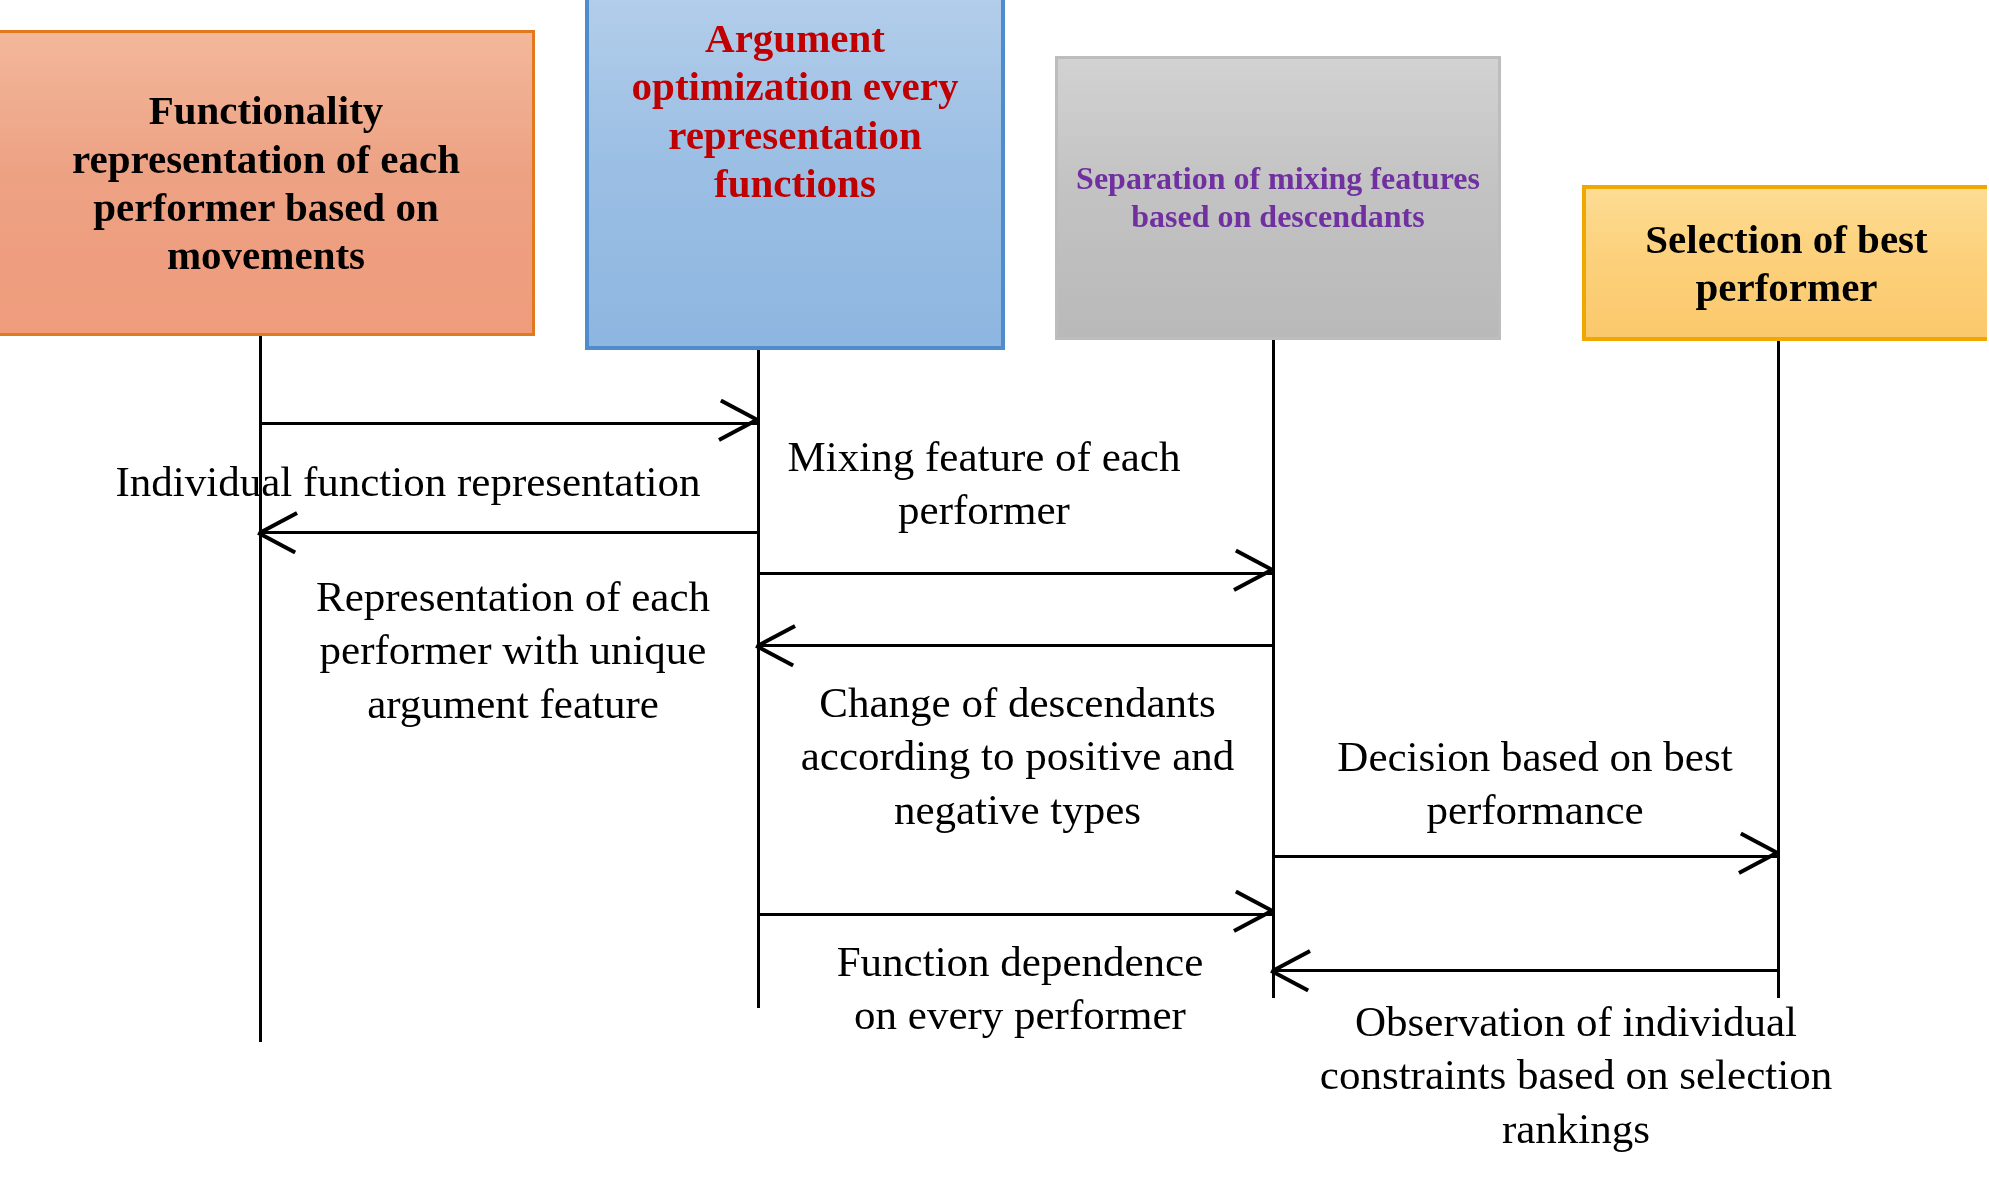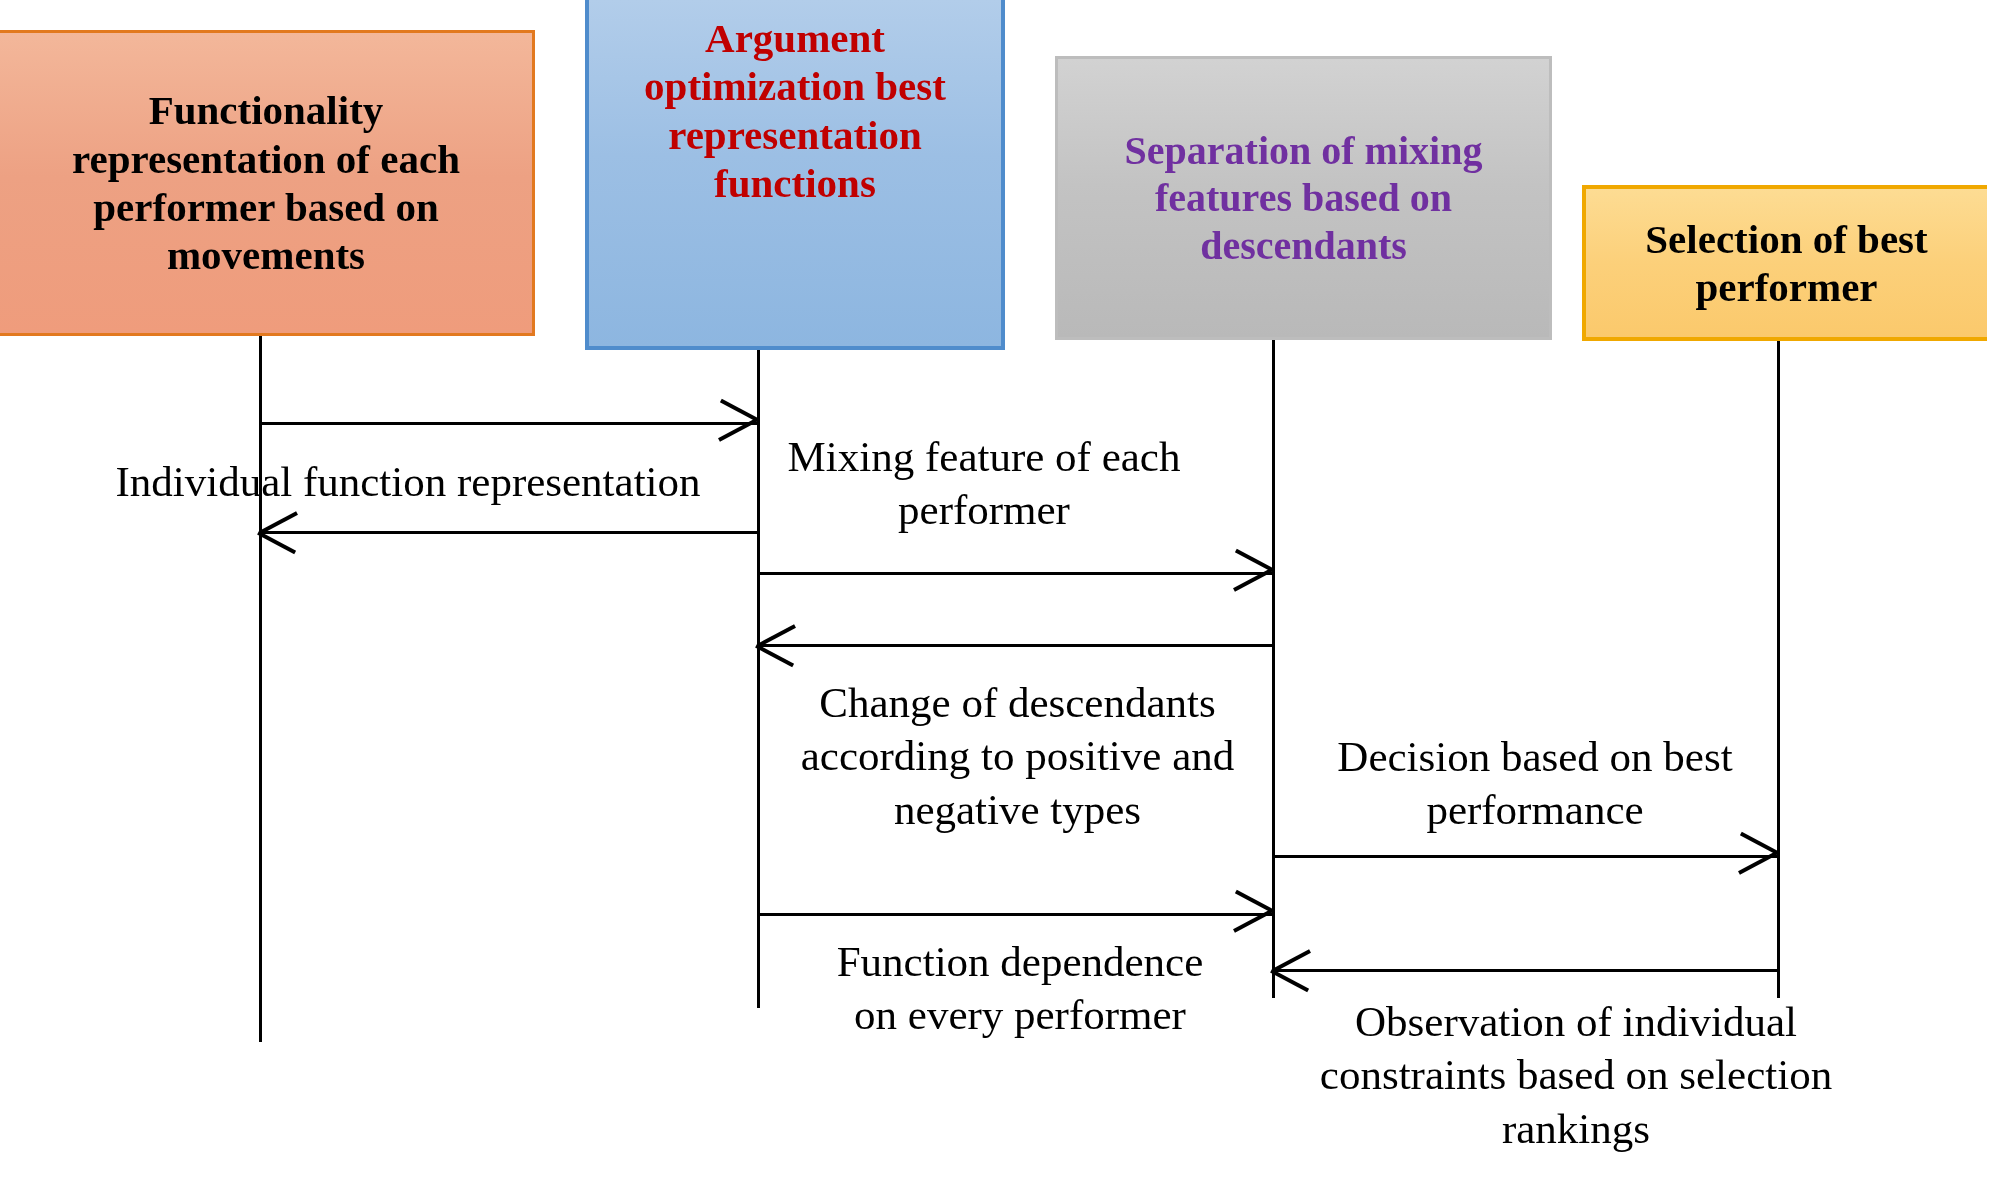--- a/index.html
+++ b/index.html
@@ -44,25 +44,25 @@
     background: linear-gradient(to bottom, #b2cdea 0%, #9cbfe4 45%, #8db6e0 100%);
     border: 4px solid #4f8ccc;
     color: #c00000;
     font-size: 41px;
     padding: 0 14px;
     align-items: flex-start;
     padding-top: 14px;
   }
 
   #box-separation {
-    left: 1055px; top: 56px; width: 497px; height: 284px;
+    left: 1055px; top: 56px; width: 446px; height: 284px;
     background: linear-gradient(to bottom, #d2d2d2 0%, #c3c3c3 45%, #b9b9b9 100%);
     border: 3px solid #bdbdbd;
     color: #7030a0;
-    font-size: 40px;
+    font-size: 32px;
     padding: 0 16px;
   }
 
   #box-selection {
     left: 1582px; top: 185px; width: 405px; height: 156px;
     background: linear-gradient(to bottom, #fddc93 0%, #fcd07a 50%, #fbc96c 100%);
     border: 4px solid #f0a800;
     border-right: none;
     color: #000000;
     font-size: 41px;
@@ -112,21 +112,21 @@
 </head>
 <body>
 
 <div id="canvas">
 
   <div class="participant" id="box-functionality">
     <span>Functionality representation of each performer based on movements</span>
   </div>
 
   <div class="participant" id="box-argument">
-    <span>Argument optimization best representation functions</span>
+    <span>Argument optimization every representation functions</span>
   </div>
 
   <div class="participant" id="box-separation">
     <span>Separation of mixing features based on descendants</span>
   </div>
 
   <div class="participant" id="box-selection">
     <span>Selection of best performer</span>
   </div>
 
@@ -154,20 +154,23 @@
       <span class="b"></span>
   </div>
   <div class="msg-label" style="left:744px; top:430px; width:480px;">Mixing feature of each
 performer</div>
 
   <div class="msg" style="left:757px; top:644px; width:515px;"></div>
   <div class="ah left" style="left:757px; top:644px;">
     <span class="a"></span>
       <span class="b"></span>
   </div>
+  <div class="msg-label" style="left:268px; top:570px; width:490px;">Representation of each
+performer with unique
+argument feature</div>
 
   <div class="msg" style="left:1272px; top:855px; width:505px;"></div>
   <div class="ah right" style="left:1735px; top:855px;">
     <span class="a"></span>
       <span class="b"></span>
   </div>
   <div class="msg-label" style="left:1292px; top:730px; width:486px;font-family:Liberation Serif, serif;">Decision based on best
 performance</div>
 
   <div class="msg" style="left:757px; top:913px; width:515px;"></div>

